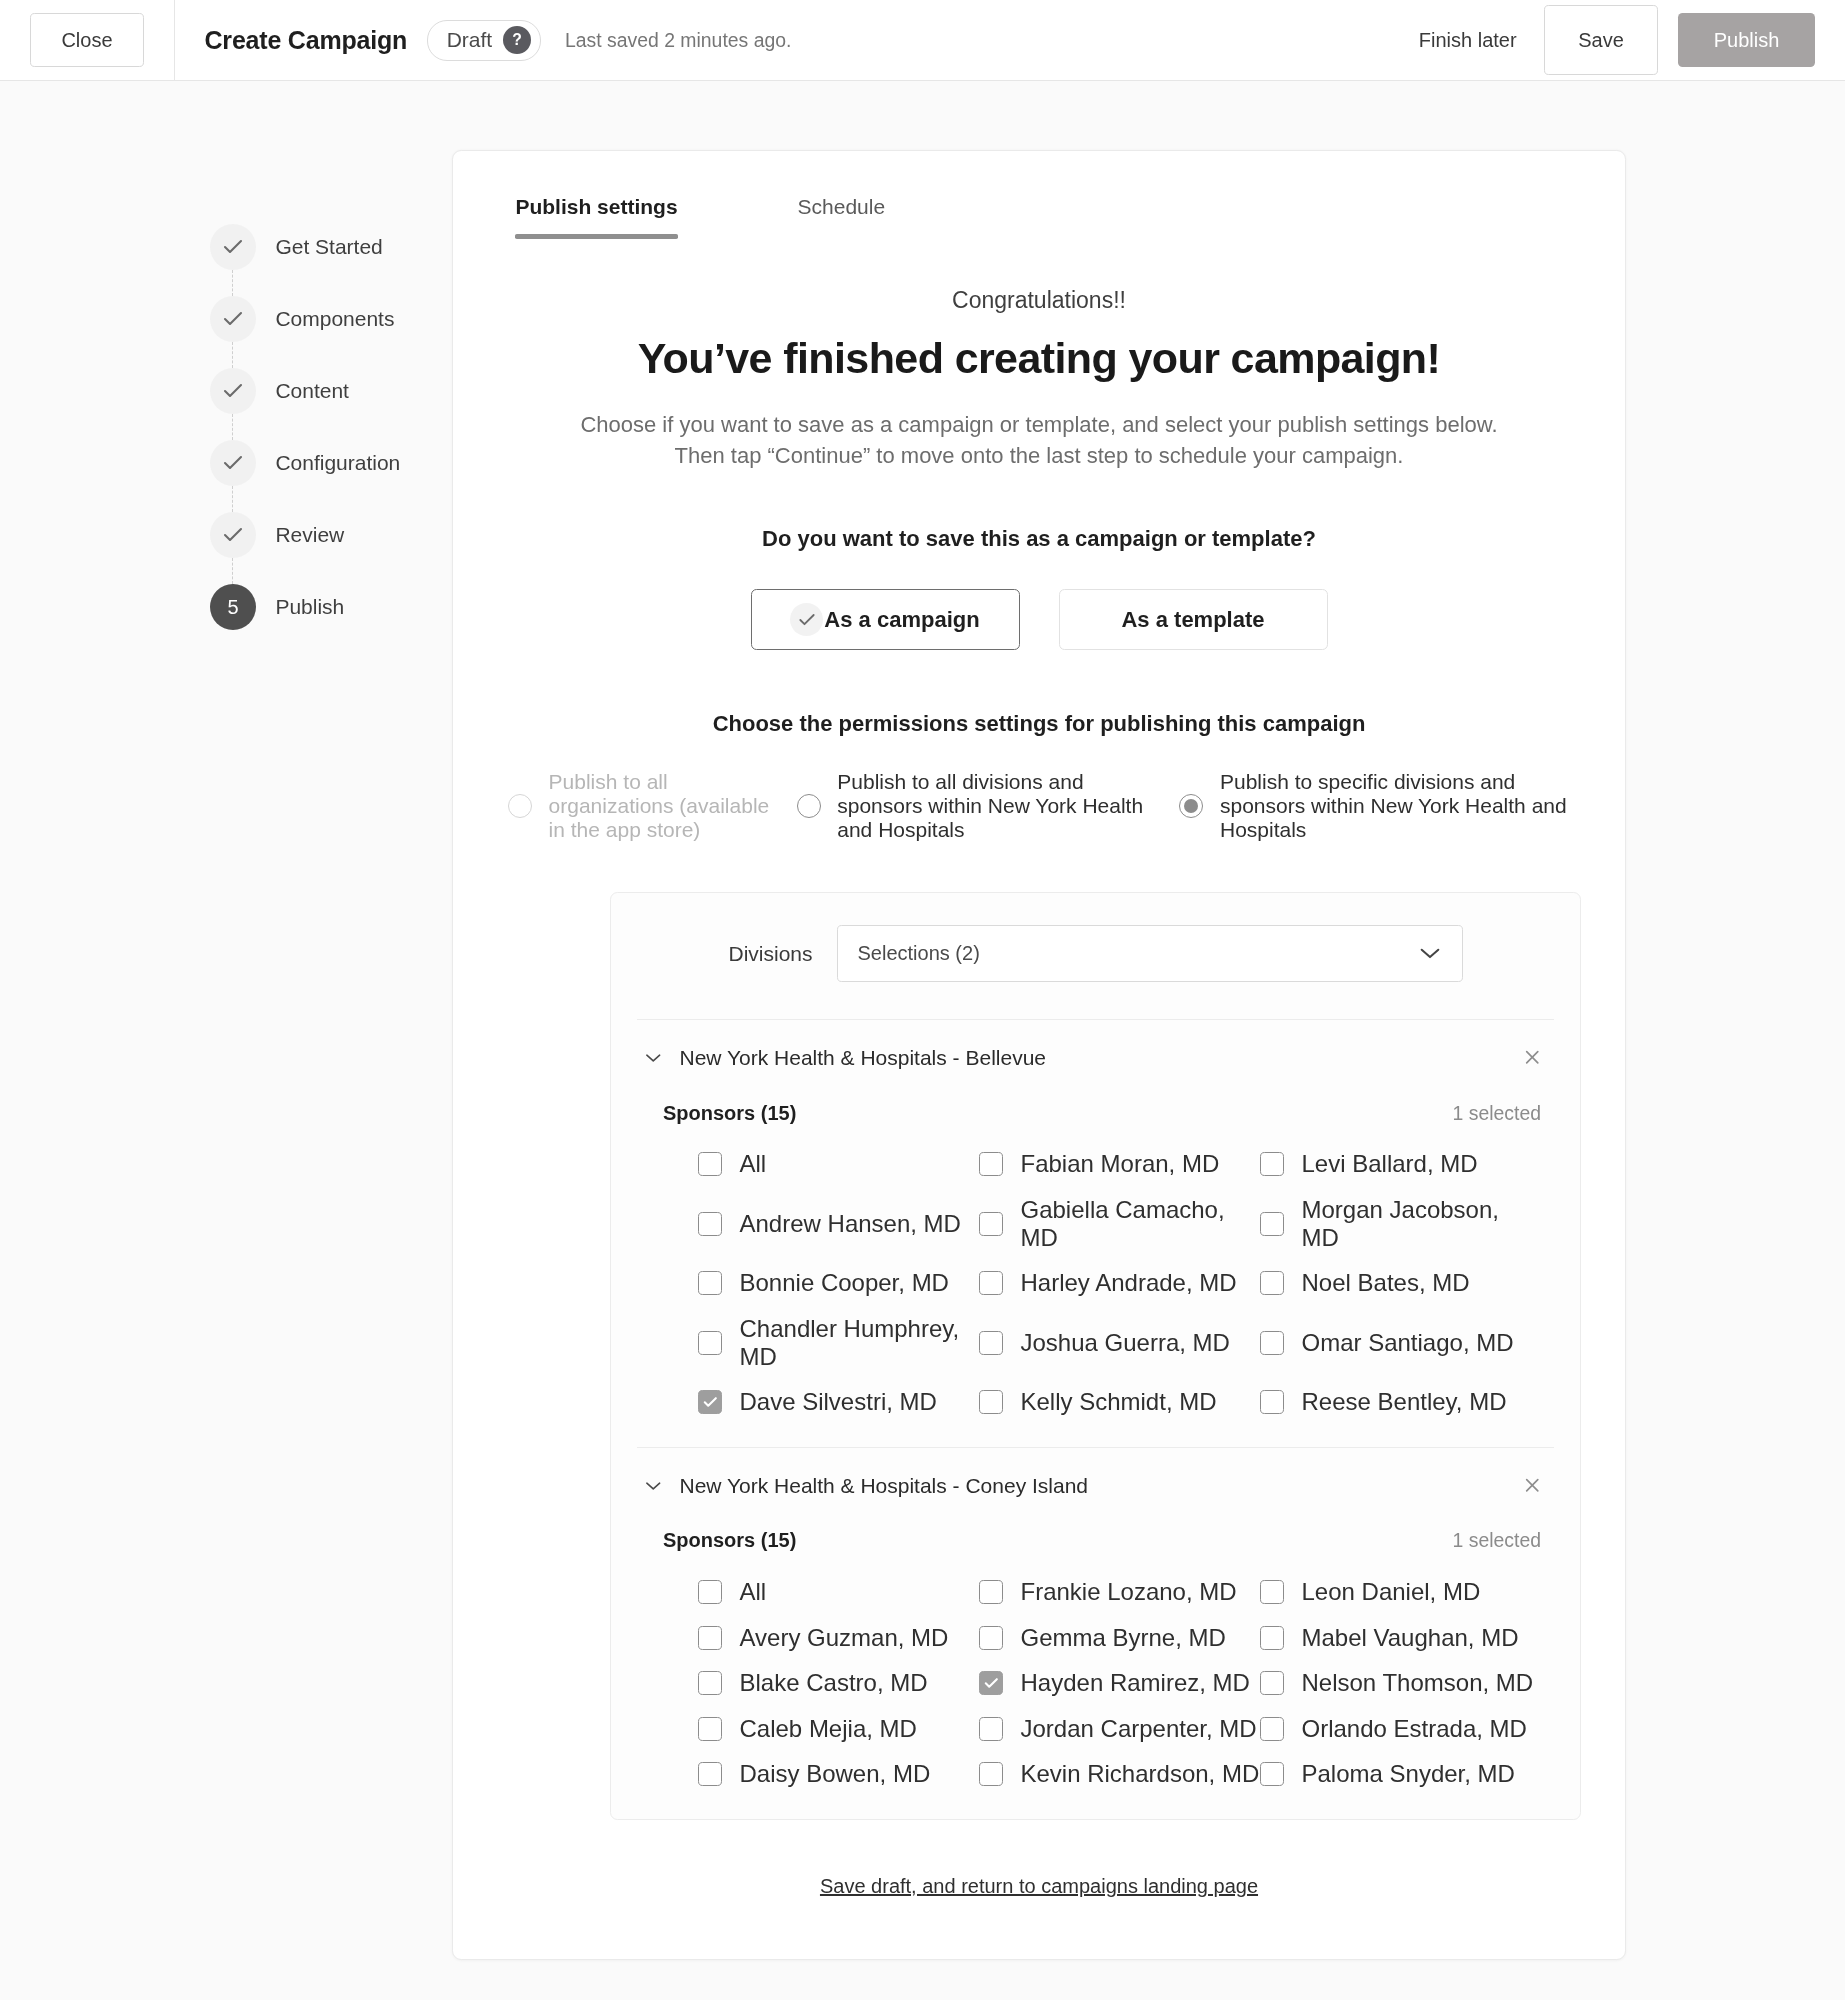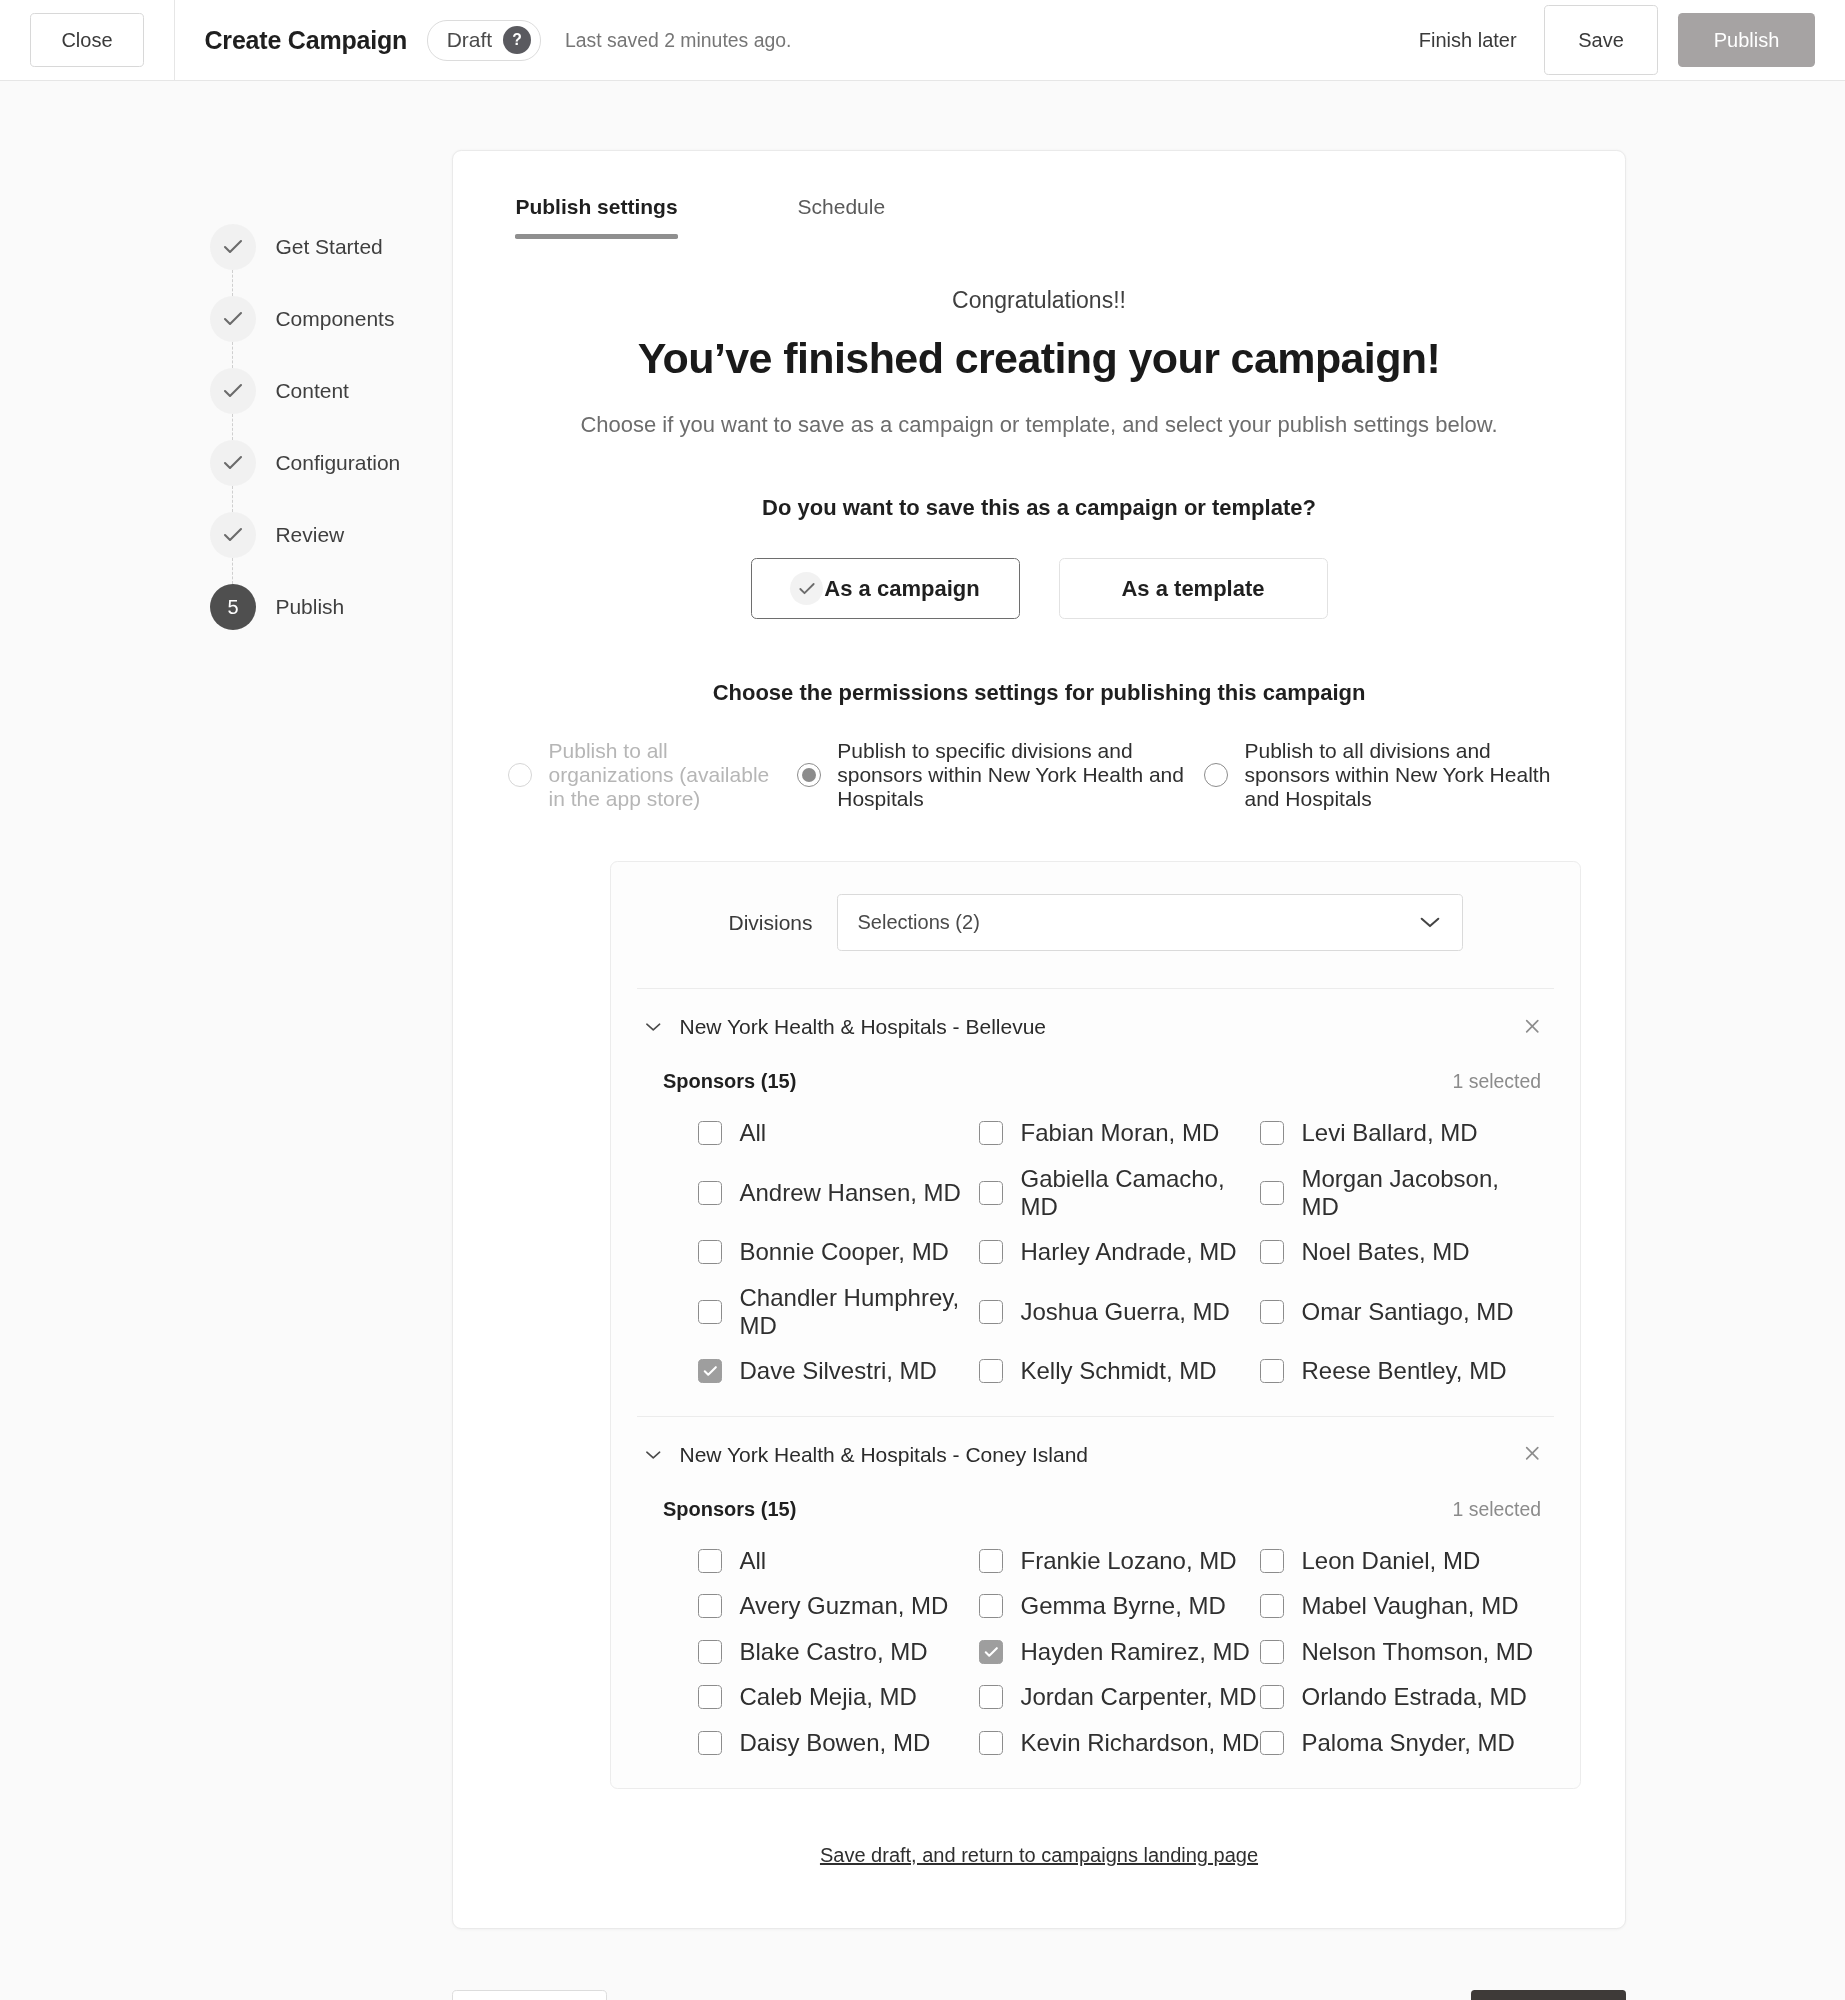--- a/index.html
+++ b/index.html
@@ -509,20 +509,21 @@
 
       <div class="tabs">
         <div class="tab active">Publish settings</div>
         <div class="tab sched">Schedule</div>
       </div>
 
       <div class="congrats">Congratulations!!</div>
       <div class="big-head">You’ve finished creating your campaign!</div>
       <div class="sub">
         <div>Choose if you want to save as a campaign or template, and select your publish settings below.</div>
+        <div>Then tap “Continue” to move onto the last step to schedule your campaign.</div>
       </div>
 
       <div class="q-label">Do you want to save this as a campaign or template?</div>
       <div class="choice-row">
         <div class="choice selected">
           <span class="chk-circle">
             <svg width="20" height="20" viewBox="0 0 24 24" fill="none" stroke="#6b6b6b" stroke-width="2.2" stroke-linecap="round" stroke-linejoin="round">
                 <polyline points="4,12 9,17 20,6"></polyline>
               </svg>
           </span>
@@ -533,28 +534,28 @@
         </div>
       </div>
 
       <div class="perm-label">Choose the permissions settings for publishing this campaign</div>
       <div class="radios">
         <div class="radio-row disabled">
           <span class="radio disabled"></span>
           <span class="rtext">Publish to all organizations (available in the app store)</span>
         </div>
         <div class="radio-row">
+          <span class="radio"></span>
+          <span class="rtext">Publish to all divisions and sponsors within New York Health and Hospitals</span>
+        </div>
+        <div class="radio-row">
           <span class="radio">
               <span class="dot"></span>
             </span>
           <span class="rtext">Publish to specific divisions and sponsors within New York Health and Hospitals</span>
-        </div>
-        <div class="radio-row">
-          <span class="radio"></span>
-          <span class="rtext">Publish to all divisions and sponsors within New York Health and Hospitals</span>
         </div>
       </div>
 
       <div class="div-panel">
         <div class="div-head">
           <span class="dl">Divisions</span>
           <div class="select-box">
             <span class="val">Selections (2)</span>
             <span class="caret">
               <svg width="24" height="14.8" viewBox="0 0 26 16" fill="none" stroke="#444" stroke-width="2.2" stroke-linecap="round" stroke-linejoin="round">

